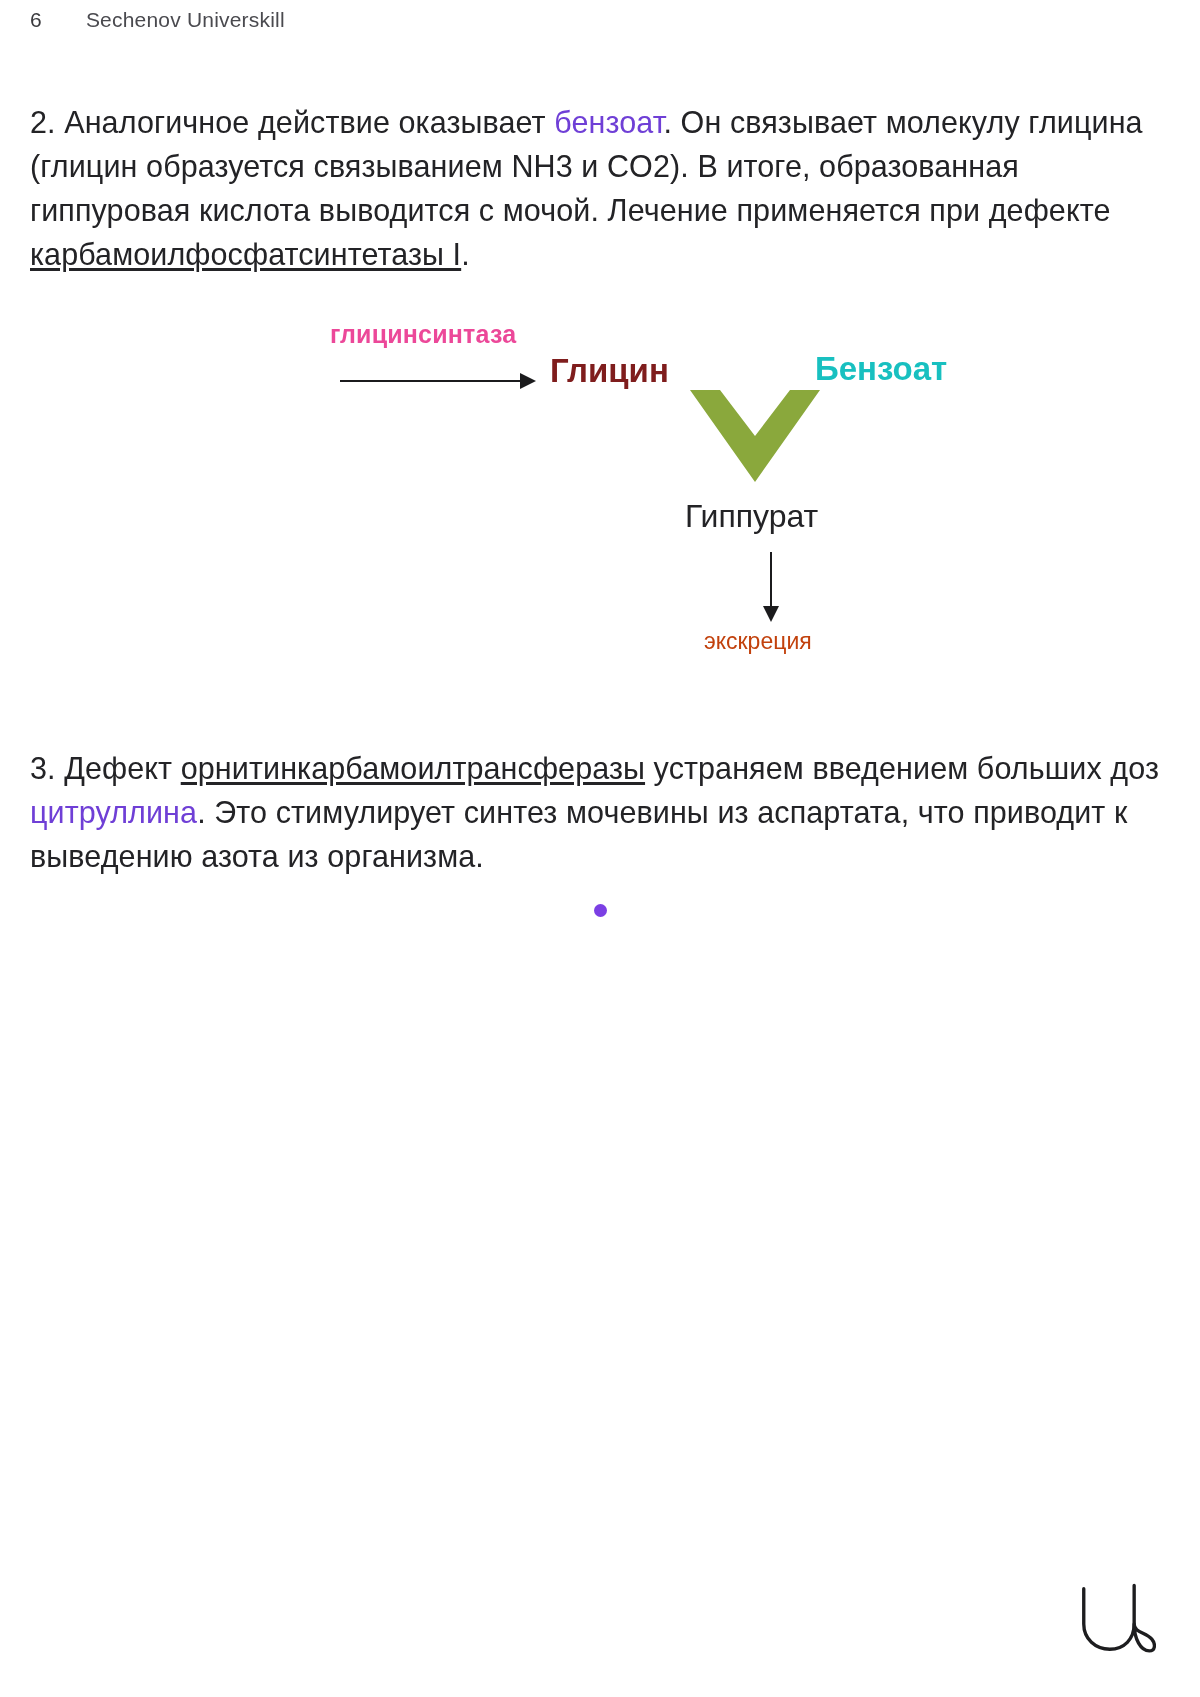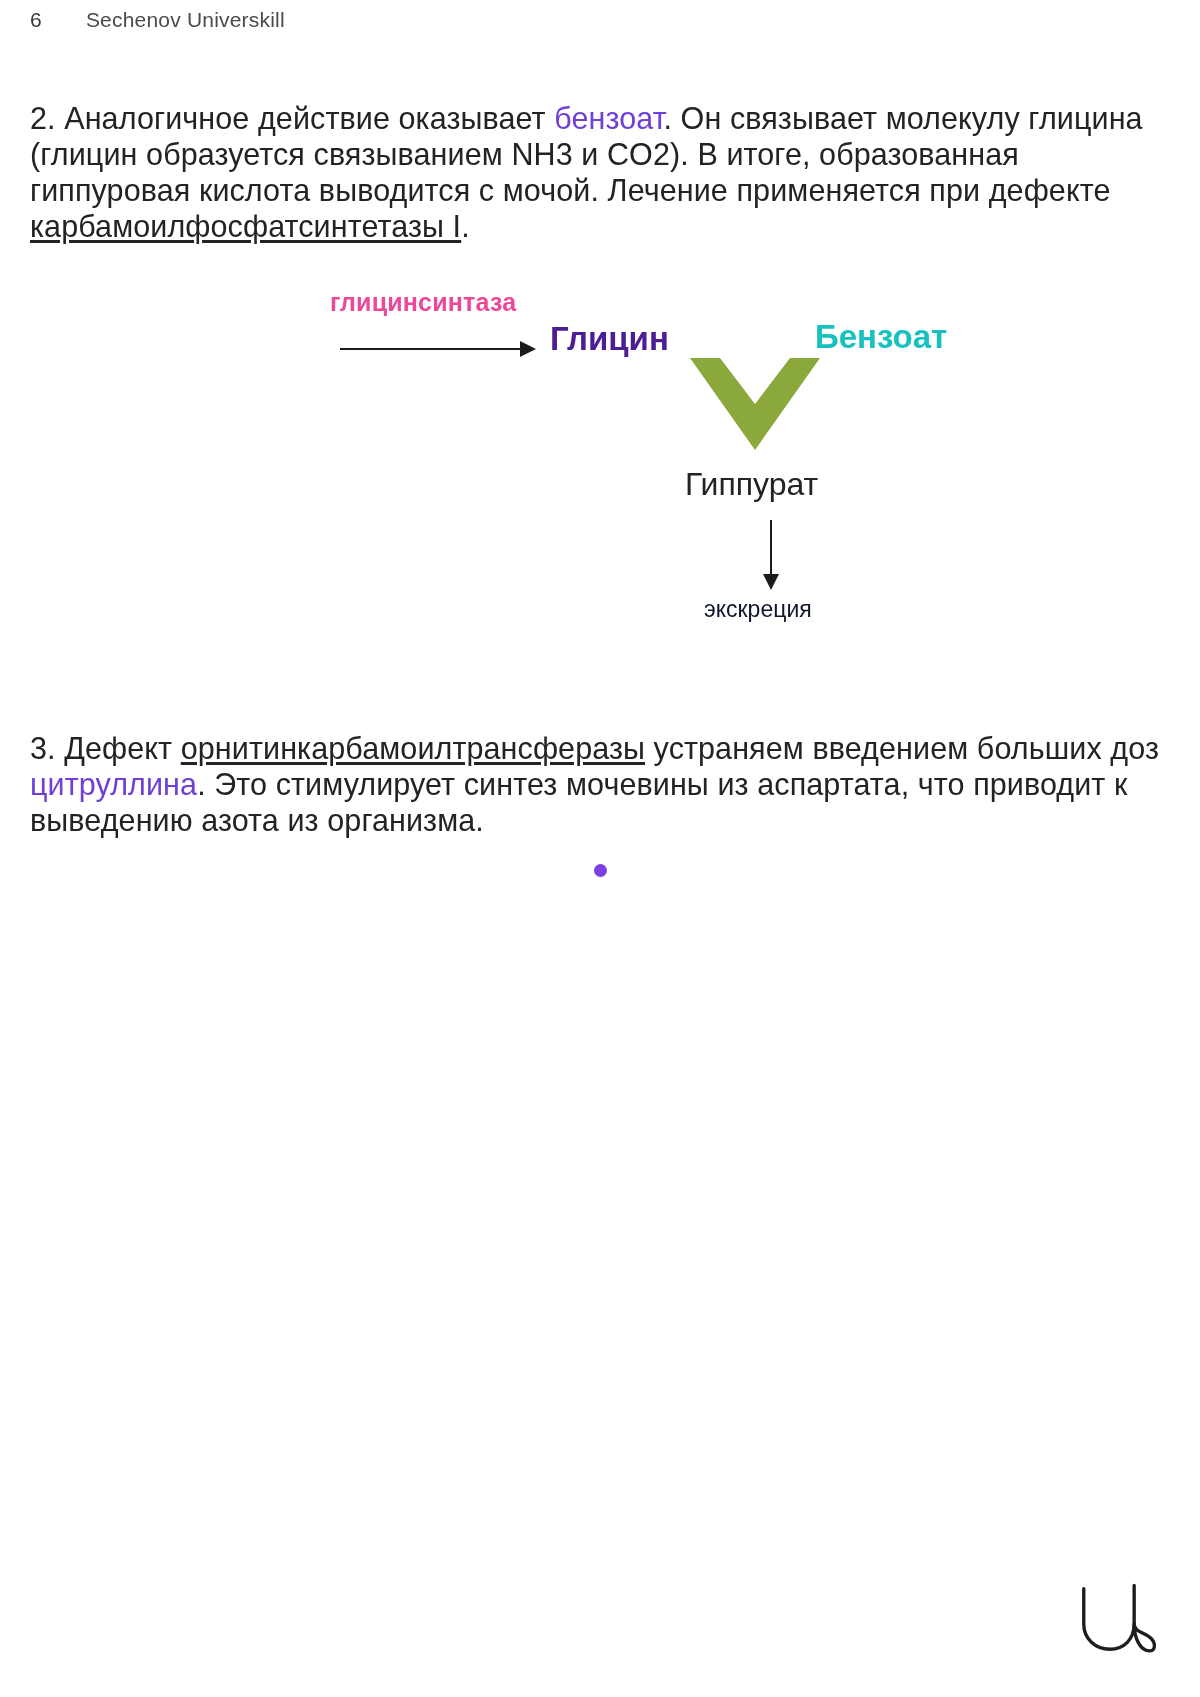--- a/index.html
+++ b/index.html
@@ -34,21 +34,21 @@
   
   .content {
     position: absolute;
     left: 30px;
     top: 100px;
     width: 1140px;
   }
   .para {
     font-family: "Liberation Sans", sans-serif;
     font-size: 30.5px;
-    line-height: 36px;
+    line-height: 44px;
     color: #232326;
     letter-spacing: 0.1px;
     margin: 0 0 0 0;
   }
   .para .violet { color: #6f3fd6; }
   .para .ul { text-decoration: underline; text-underline-offset: 3px; }
 
   .block-2 { margin-bottom: 0; }
 
   
@@ -110,21 +110,21 @@
     border-bottom: 8px solid transparent;
   }
 
   .glycine {
     position: absolute;
     left: 520px;
     top: 22px;
     font-family: "Liberation Sans", sans-serif;
     font-weight: bold;
     font-size: 33px;
-    color: #4c1d95;
+    color: #7f1d1d;
   }
   .benzoate {
     position: absolute;
     left: 785px;
     top: 20px;
     font-family: "Liberation Sans", sans-serif;
     font-weight: bold;
     font-size: 33px;
     color: #18c0c0;
   }
@@ -169,25 +169,25 @@
     border-top: 16px solid #1b1b1d;
     border-left: 8px solid transparent;
     border-right: 8px solid transparent;
   }
   .excretion {
     position: absolute;
     left: 674px;
     top: 298px;
     font-family: "Liberation Sans", sans-serif;
     font-size: 23px;
-    color: #0f172a;
-  }
-
-  
-  .block-3 { margin-top: 62px; }
+    color: #c2410c;
+  }
+
+  
+  .block-3 { margin-top: 46px; }
   .dot-divider {
     width: 100%;
     text-align: center;
     margin: 26px 0 22px 0;
     line-height: 0;
   }
   .dot-divider .dot {
     display: inline-block;
     width: 13px; height: 13px;
     border-radius: 50%;

